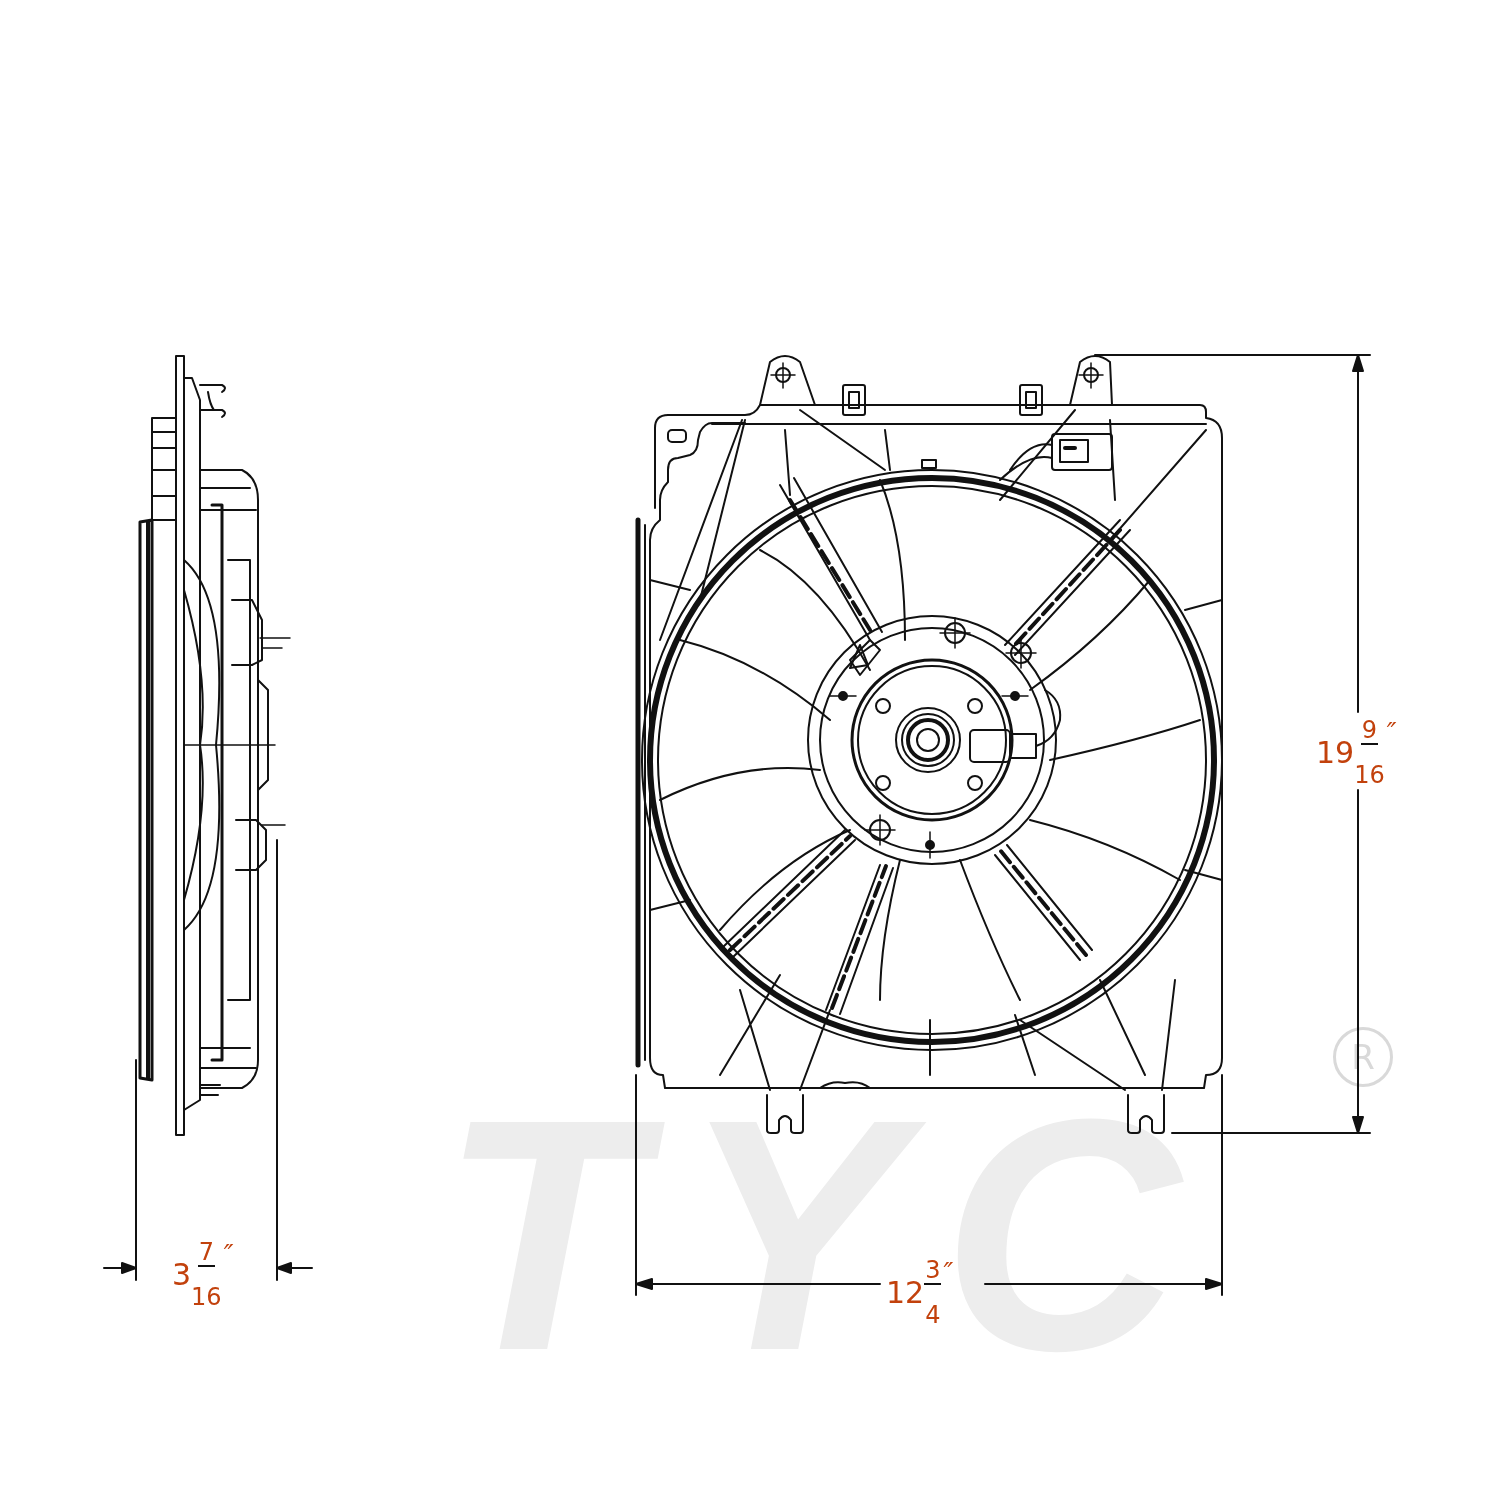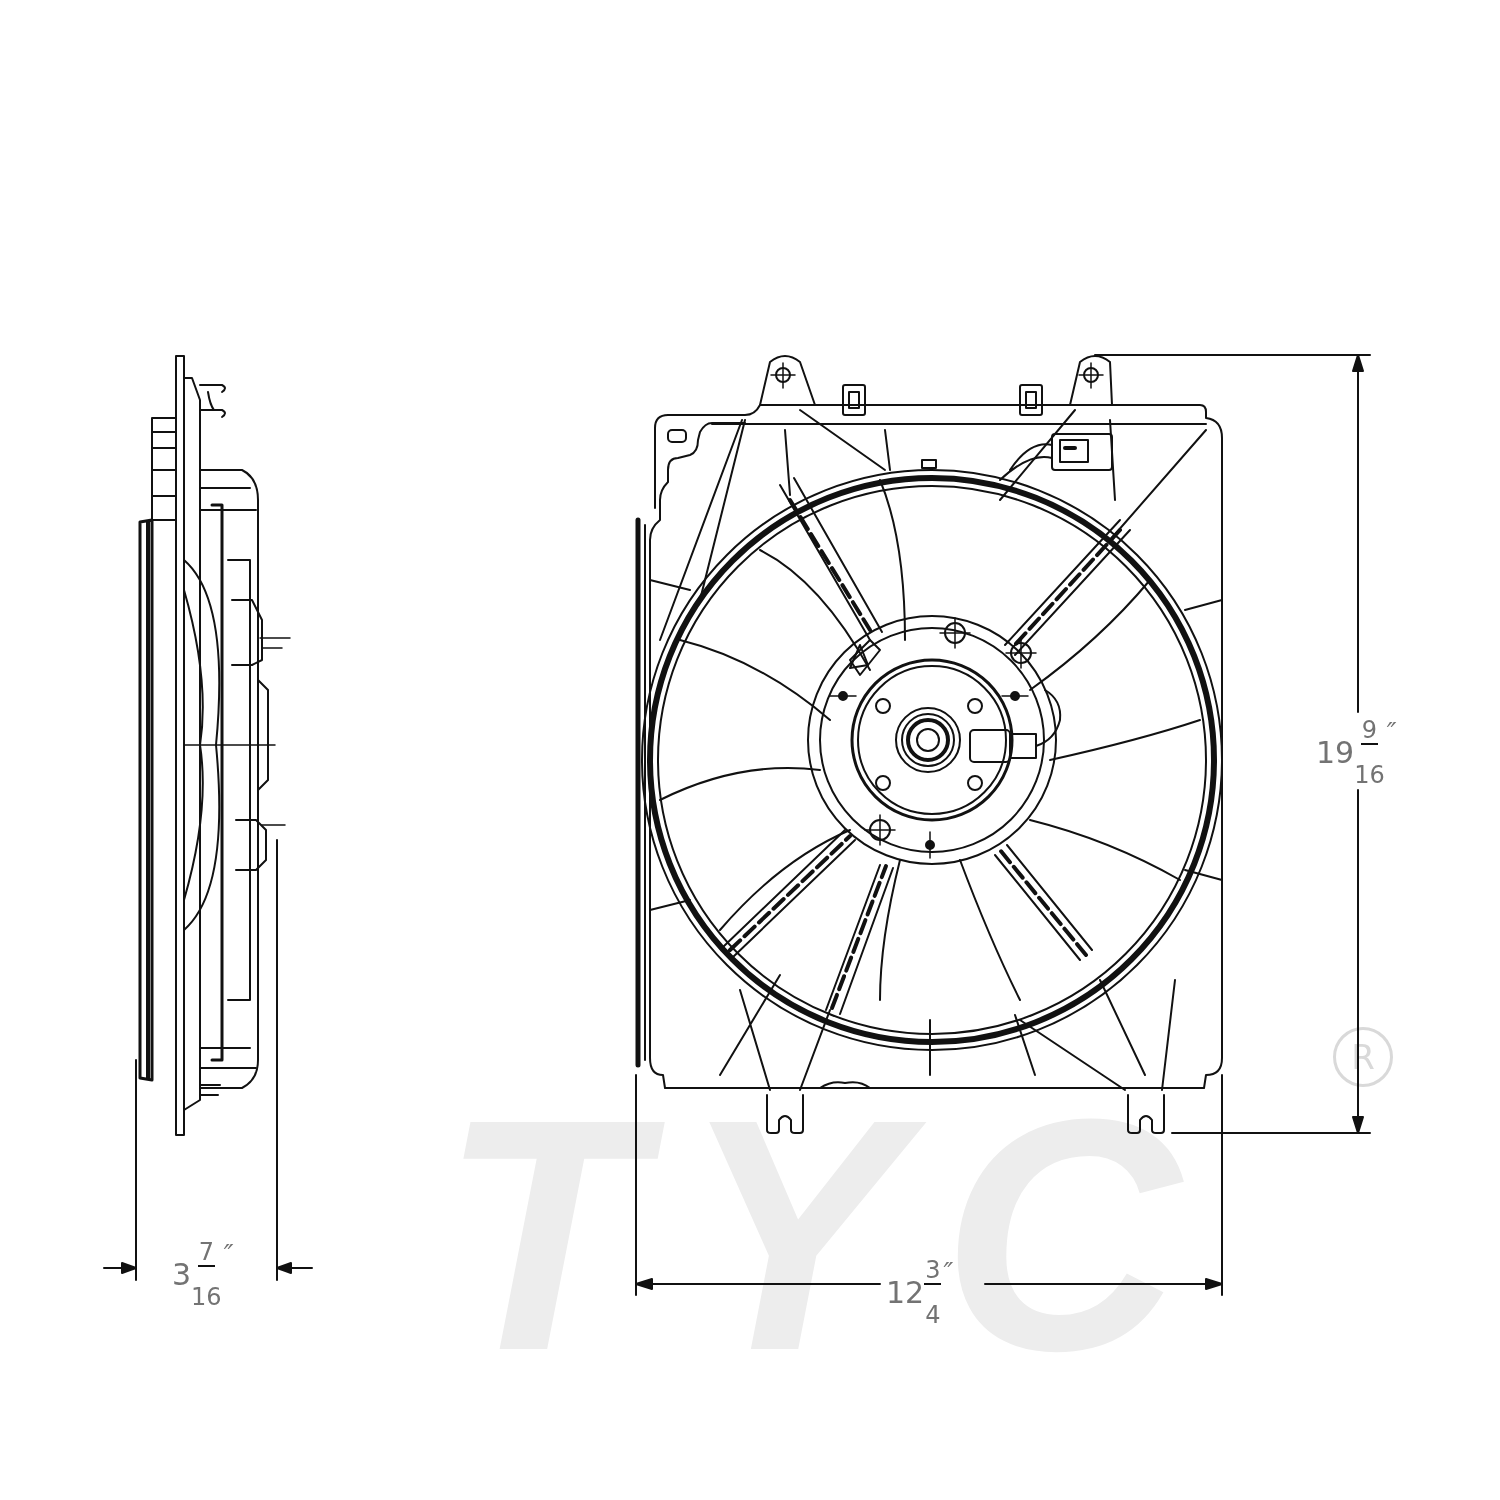--- a/index.html
+++ b/index.html
@@ -1,18 +1,18 @@
 <!DOCTYPE html>
 <html><head>
 <meta charset="utf-8">
 <style>
   html,body{margin:0;padding:0;background:#ffffff;}
   #canvas{position:relative;width:1500px;height:1500px;background:#ffffff;overflow:hidden;}
   svg{position:absolute;left:0;top:0;}
-  .dim{position:absolute;font-family:"DejaVu Sans","Liberation Sans",sans-serif;color:#737373;background:#fff;}
+  .dim{position:absolute;font-family:"DejaVu Sans","Liberation Sans",sans-serif;color:#c2410c;background:#fff;}
   .dim .whole{font-size:30px;vertical-align:middle;}
   .dim .frac{display:inline-flex;flex-direction:column;align-items:center;vertical-align:middle;line-height:1;font-size:24px;}
   .dim .frac .num{border-bottom:2px solid #111;padding:0 1px 1px 1px;}
   .dim .frac .den{padding-top:18px;text-align:right;}
   .dim .unit{font-size:26px;font-style:italic;vertical-align:top;margin-left:2px;}
   .wm{position:absolute;font-family:"Liberation Sans","DejaVu Sans",sans-serif;font-weight:bold;color:#ededed;font-style:italic;}
   .reg{position:absolute;font-family:"DejaVu Sans",sans-serif;color:#d9d9d9;}
 </style>
 </head>
 <body>

